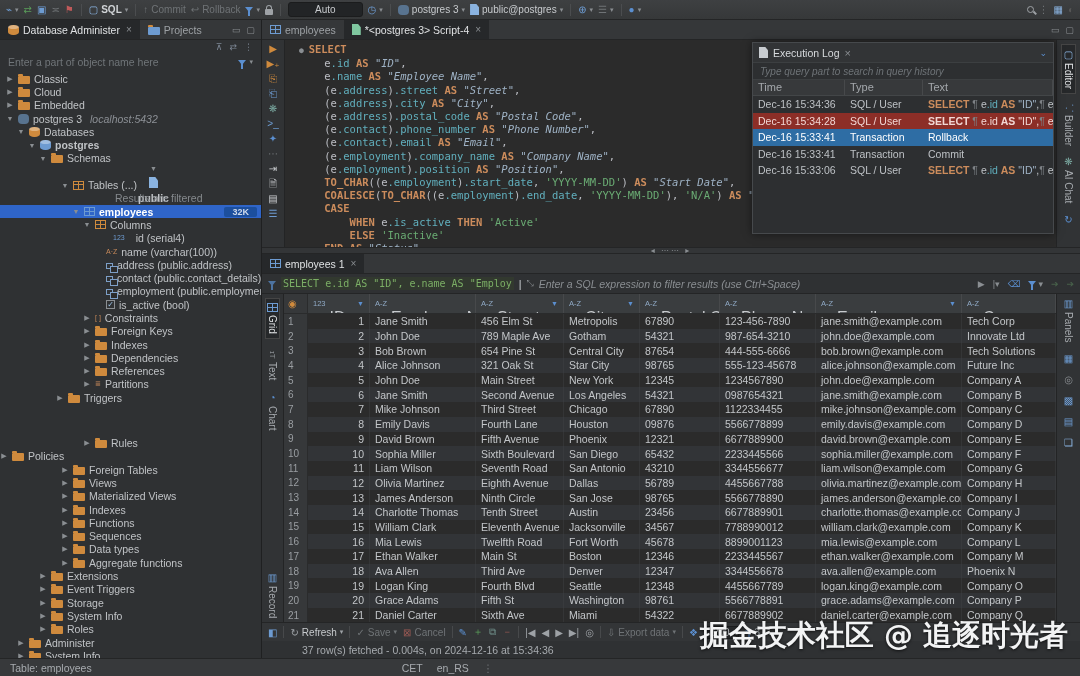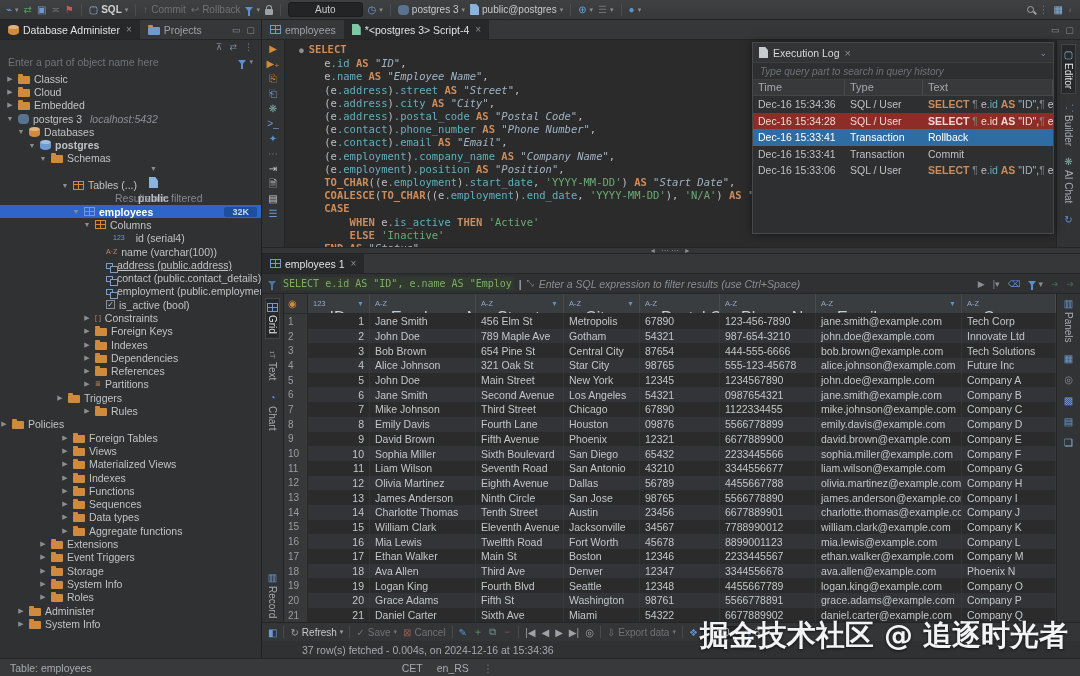--- a/index.html
+++ b/index.html
@@ -332,21 +332,21 @@
           <div class="titem" style="padding-left: 94px; gap: 11px;">
             <span class="arrow"></span>
             <span class="tico ic-txt num">123</span>
             <span>id (serial4)</span>
           </div>
           <div class="titem" style="padding-left: 94px;">
             <span class="arrow"></span>
             <span class="tico ic-txt az">A·Z</span>
             <span>name (varchar(100))</span>
           </div>
-          <div class="titem" style="padding-left: 94px; text-decoration: underline;">
+          <div class="titem" style="padding-left: 94px;">
             <span class="arrow"></span>
             <span class="tico ic-struct"></span>
             <span>address (public.address)</span>
           </div>
           <div class="titem" style="padding-left: 94px;">
             <span class="arrow"></span>
             <span class="tico ic-struct"></span>
             <span>contact (public.contact_details)</span>
           </div>
           <div class="titem" style="padding-left: 94px;">
@@ -387,21 +387,21 @@
           <div class="titem" style="padding-left: 83px;">
             <span class="arrow">▶</span>
             <span class="tico ic-txt az">≣</span>
             <span>Partitions</span>
           </div>
           <div class="titem" style="padding-left: 56px; align-items: center;">
             <span class="arrow">▶</span>
             <span class="tico ic-folder"></span>
             <span>Triggers</span>
           </div>
-          <div class="titem" style="padding-left: 83px;">
+          <div class="titem" style="padding-left: 83px; margin-top: 32px;">
             <span class="arrow">▶</span>
             <span class="tico ic-folder"></span>
             <span>Rules</span>
           </div>
           <div class="titem" style="">
             <span class="arrow">▶</span>
             <span class="tico ic-folder"></span>
             <span>Policies</span>
           </div>
           <div class="titem" style="padding-left: 61px;">

